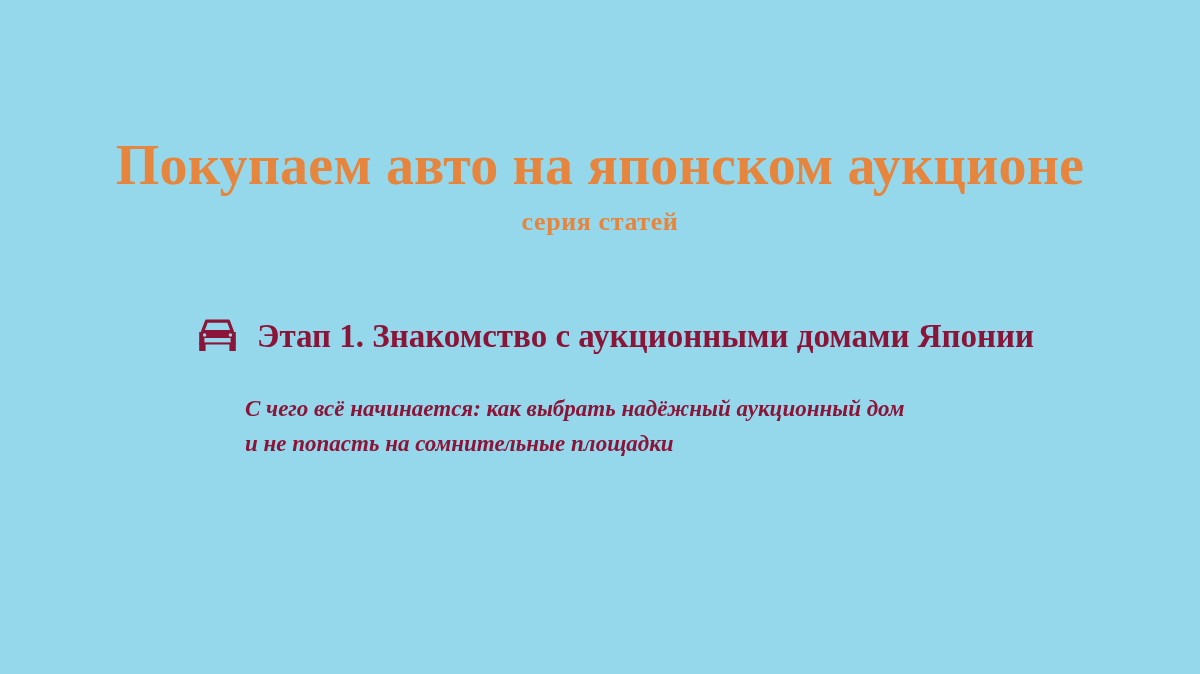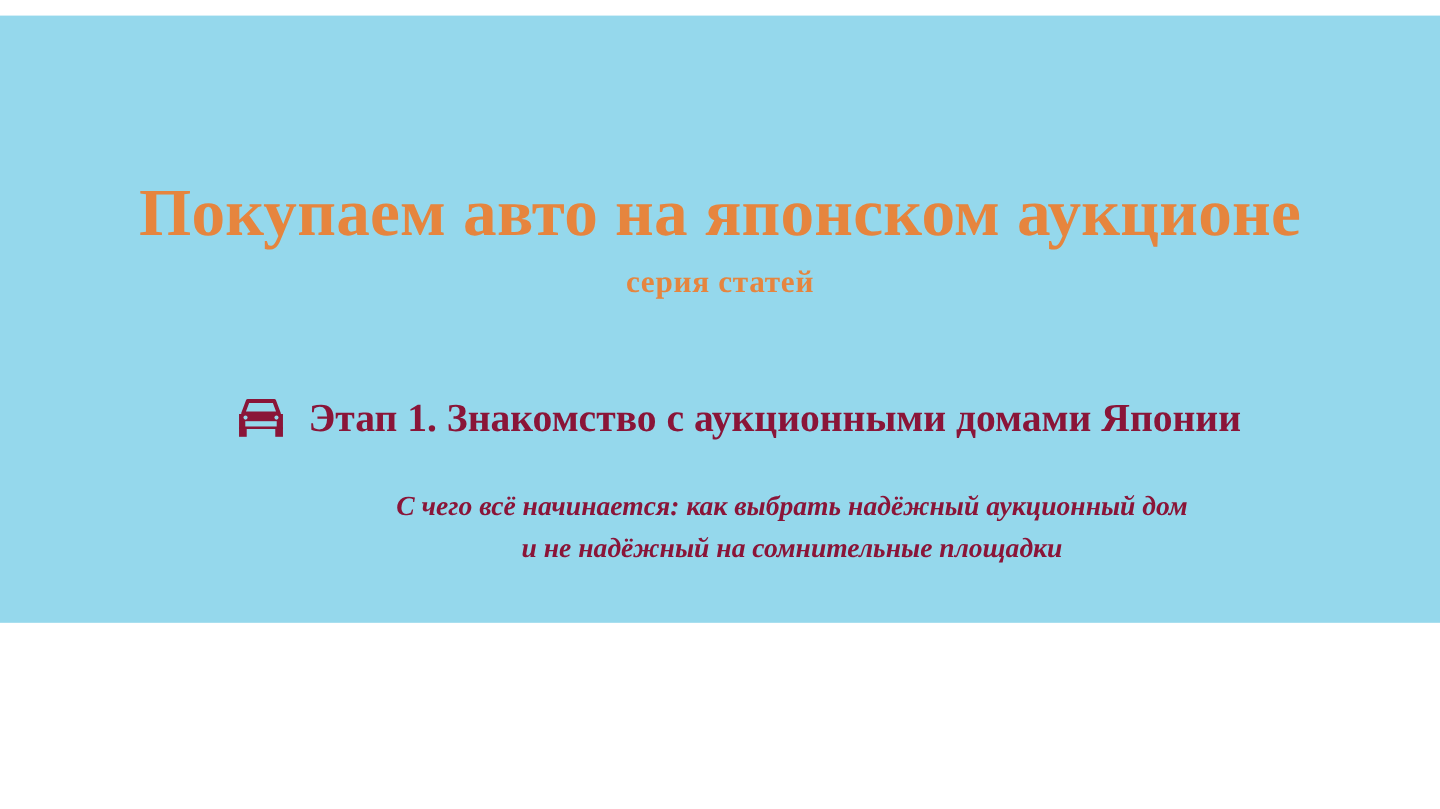--- a/index.html
+++ b/index.html
@@ -8,24 +8,23 @@
   }
   body {
     width: 1200px;
     height: 674px;
     overflow: hidden;
     font-family: "Liberation Serif", "DejaVu Serif", serif;
   }
   .slide {
     position: relative;
     width: 1200px;
-    height: 506px;
+    height: 674px;
     background: #95D8EC;
     box-sizing: border-box;
-    margin-top: 13px;
   }
 
   
   .title-block {
     position: absolute;
     top: 136px;
     left: 0;
     width: 1200px;
     text-align: center;
   }
@@ -72,21 +71,20 @@
     line-height: 1.1;
     white-space: nowrap;
   }
 
   
   .description {
     position: absolute;
     top: 392px;
     left: 245px;
     width: 830px;
-    text-align: center;
   }
   .desc-line {
     font-family: "Liberation Serif", "DejaVu Serif", serif;
     font-size: 23px;
     font-weight: bold;
     font-style: italic;
     color: #8A1538;
     line-height: 1.52;
     white-space: nowrap;
   }
@@ -117,16 +115,16 @@
 
         <circle cx="8.6" cy="16.0" r="1.7" fill="#95D8EC"></circle>
         <circle cx="34.4" cy="16.0" r="1.7" fill="#95D8EC"></circle>
       </svg>
     </span>
     <span class="stage-title">Этап 1. Знакомство с аукционными домами Японии</span>
   </div>
 
   <div class="description">
     <div class="desc-line">С чего всё начинается: как выбрать надёжный аукционный дом</div>
-    <div class="desc-line">и не надёжный на сомнительные площадки</div>
+    <div class="desc-line">и не попасть на сомнительные площадки</div>
   </div>
 
 </div>
 
 </body></html>

